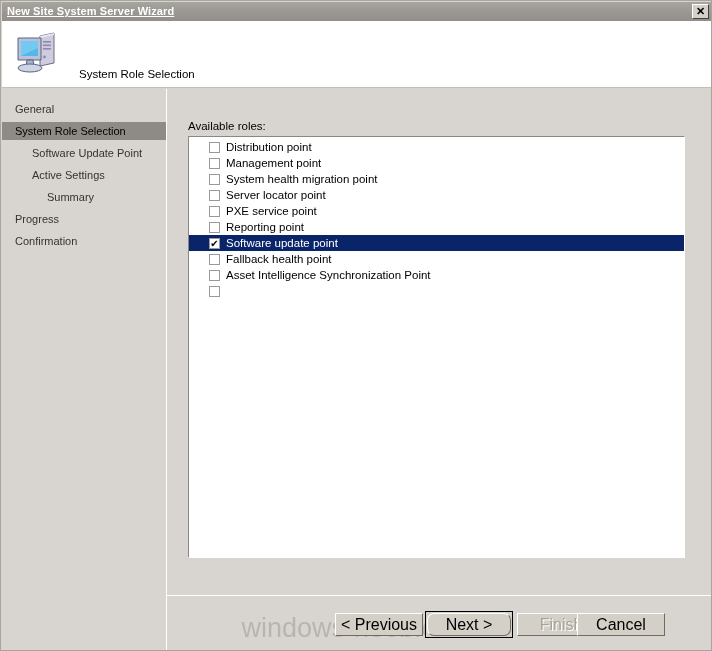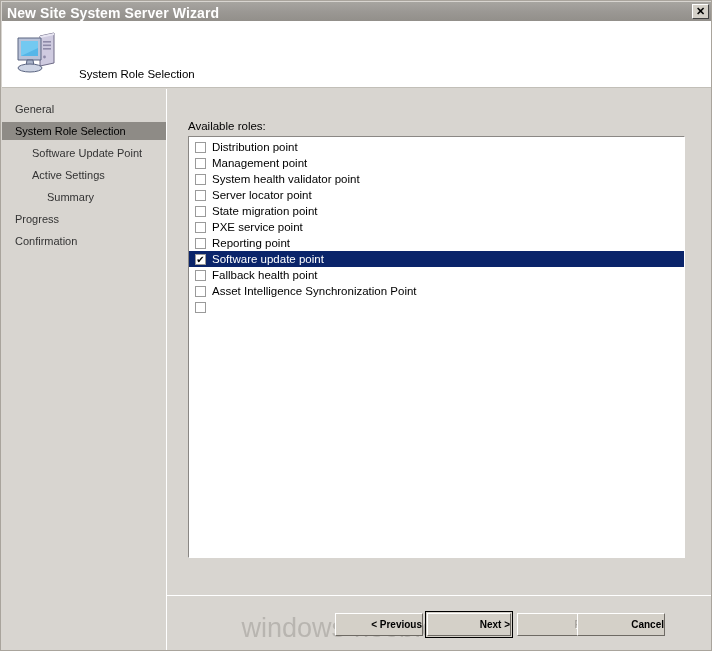--- a/index.html
+++ b/index.html
@@ -28,25 +28,26 @@
     left: 1px; top: 1px;
     width: 710px;
     height: 20px;
     background: linear-gradient(to bottom, #a7a5a0 0%, #9b9894 50%, #928f8a 100%);
     border-bottom: 1px solid #ffffff;
     box-sizing: border-box;
   }
   #title-text {
     position: absolute;
     left: 5px; top: 3px;
-    font-size: 14px;
+    font-size: 11px;
     font-weight: bold;
     color: #ffffff;
     letter-spacing: 0.1px;
     white-space: nowrap;
+    text-decoration: underline;
   }
   #close-button {
     position: absolute;
     right: 3px; top: 2px;
     width: 17px; height: 15px;
     background: #d4d0c8;
     border-top: 1px solid #ffffff;
     border-left: 1px solid #ffffff;
     border-right: 1px solid #404040;
     border-bottom: 1px solid #404040;
@@ -154,21 +155,21 @@
     box-sizing: border-box;
     overflow: hidden;
     padding-top: 2px;
   }
   .role-row {
     position: relative;
     height: 16px;
     line-height: 16px;
     display: flex;
     align-items: center;
-    padding-left: 6px;
+    padding-left: 20px;
     cursor: default;
   }
   .role-row.selected {
     background: #0a246a;
   }
   .role-check {
     position: relative;
     width: 11px;
     height: 11px;
     flex: 0 0 11px;
@@ -220,27 +221,26 @@
     position: absolute;
     top: 612px;
     height: 23px;
     background: #d4d0c8;
     border-top: 1px solid #ffffff;
     border-left: 1px solid #ffffff;
     border-right: 1px solid #6e6a64;
     border-bottom: 1px solid #6e6a64;
     box-sizing: border-box;
     font-family: "Liberation Sans", sans-serif;
-    font-size: 10px;
-    color: #000000;
-    text-align: right;
+    font-size: 16px;
+    color: #000000;
+    text-align: center;
     line-height: 21px;
     cursor: default;
     white-space: nowrap;
-    font-weight: bold;
   }
   .wiz-button.disabled {
     color: #a6a29c;
     text-shadow: 1px 1px 0 #ffffff;
   }
   .wiz-button.default {
     top: 610px;
     height: 27px;
     border: 1px solid #000000;
     padding: 1px;
@@ -249,20 +249,21 @@
   }
   .wiz-button.default .inner {
     width: 100%;
     height: 100%;
     box-sizing: border-box;
     border-top: 1px solid #ffffff;
     border-left: 1px solid #ffffff;
     border-right: 1px solid #6e6a64;
     border-bottom: 1px solid #6e6a64;
     line-height: 21px;
+    border-radius: 7px;
   }
 </style>
 </head>
 <body>
 
 <div id="window">
 
   <div id="titlebar">
     <div id="title-text">New Site System Server Wizard</div>
     <div id="close-button">
@@ -311,29 +312,25 @@
         <div class="role-row">
           <span class="role-check"></span>
           <span class="role-label">Distribution point</span>
         </div>
         <div class="role-row">
           <span class="role-check"></span>
           <span class="role-label">Management point</span>
         </div>
         <div class="role-row">
           <span class="role-check"></span>
-          <span class="role-label">System health validator point</span>
+          <span class="role-label">System health migration point</span>
         </div>
         <div class="role-row">
           <span class="role-check"></span>
           <span class="role-label">Server locator point</span>
-        </div>
-        <div class="role-row">
-          <span class="role-check"></span>
-          <span class="role-label">State migration point</span>
         </div>
         <div class="role-row">
           <span class="role-check"></span>
           <span class="role-label">PXE service point</span>
         </div>
         <div class="role-row">
           <span class="role-check"></span>
           <span class="role-label">Reporting point</span>
         </div>
         <div class="role-row selected">

